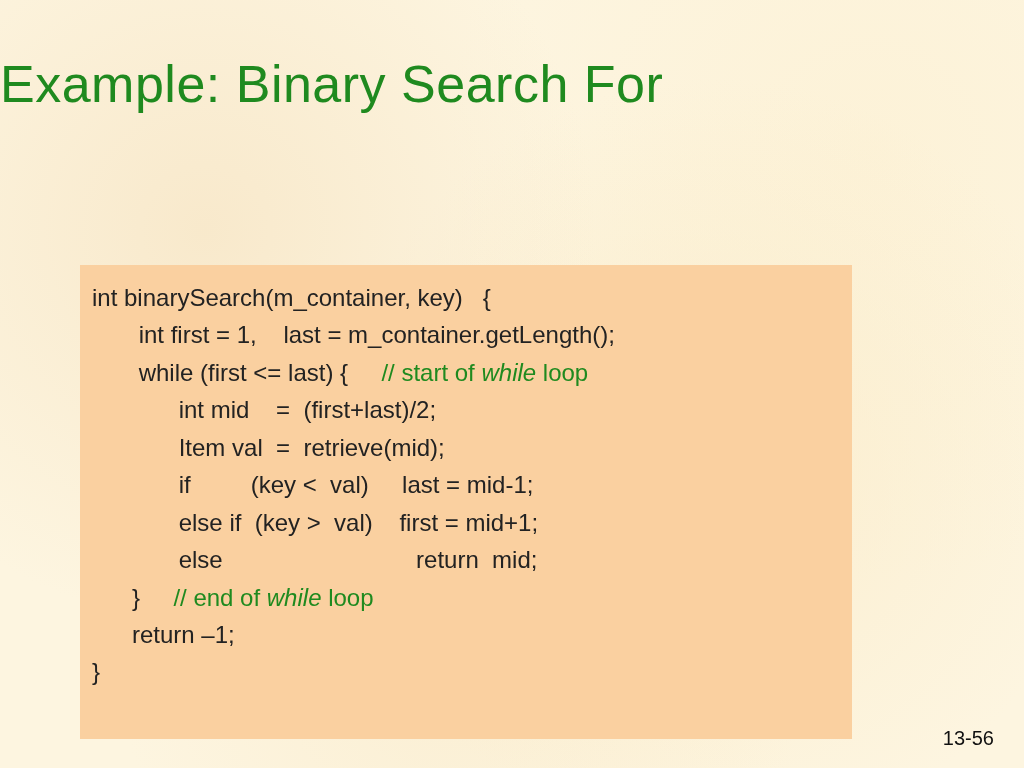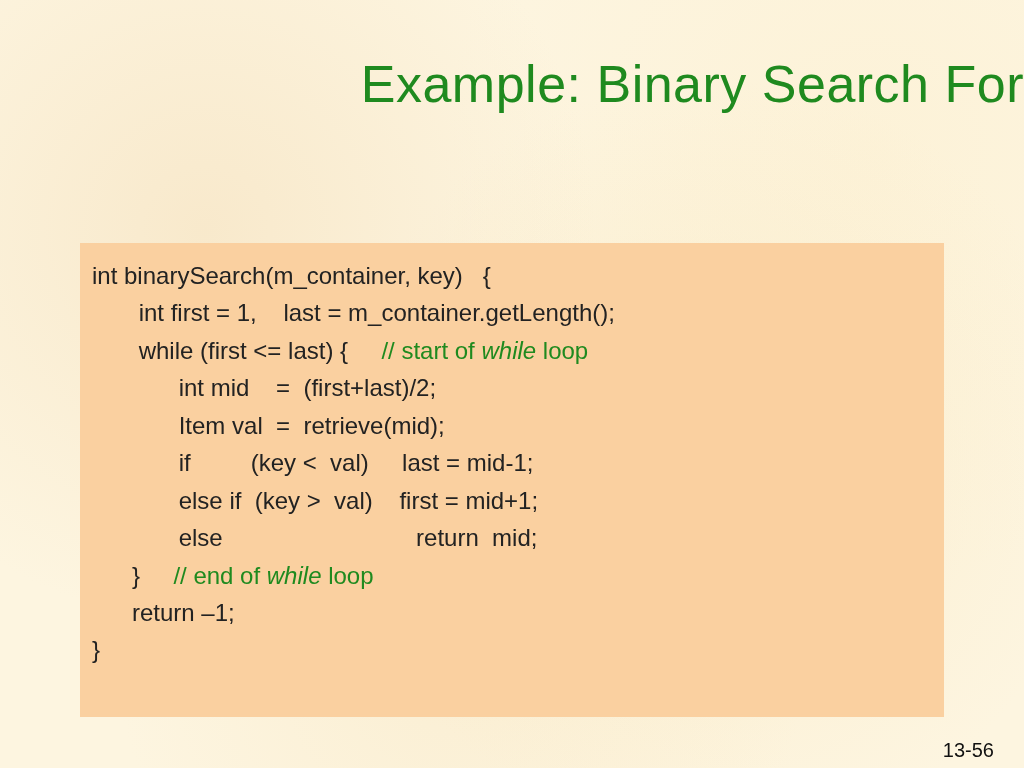--- a/index.html
+++ b/index.html
@@ -19,46 +19,45 @@
       radial-gradient(circle at 20% 30%, rgba(245,225,190,0.6) 0, transparent 40%),
       radial-gradient(circle at 70% 60%, rgba(250,235,200,0.7) 0, transparent 45%),
       radial-gradient(circle at 45% 85%, rgba(248,232,198,0.5) 0, transparent 40%),
       radial-gradient(circle at 85% 20%, rgba(252,240,210,0.6) 0, transparent 40%);
     box-sizing: border-box;
   }
   .title {
     color: #1f8a1f;
     font-size: 52px;
     font-weight: 400;
-    text-align: right;
+    text-align: left;
     padding-top: 55px;
     line-height: 1.15;
     letter-spacing: 0.5px;
-    margin-left: 8px;
   }
   .codebox {
     position: absolute;
     left: 80px;
-    top: 243px;
-    width: 864px;
+    top: 265px;
+    width: 772px;
     height: 474px;
     background: #fad0a0;
     box-sizing: border-box;
     padding: 14px 10px 10px 12px;
     font-size: 24px;
     color: #222;
     line-height: 1.56;
     white-space: pre;
   }
   .comment { color: #1f8a1f; }
   .kw-it { font-style: italic; }
   .pagenum {
     position: absolute;
     right: 30px;
-    bottom: 6px;
+    bottom: 18px;
     font-size: 20px;
     color: #111;
   }
 </style>
 </head>
 <body>
 
 <div class="slide">
 
   <div class="title">

